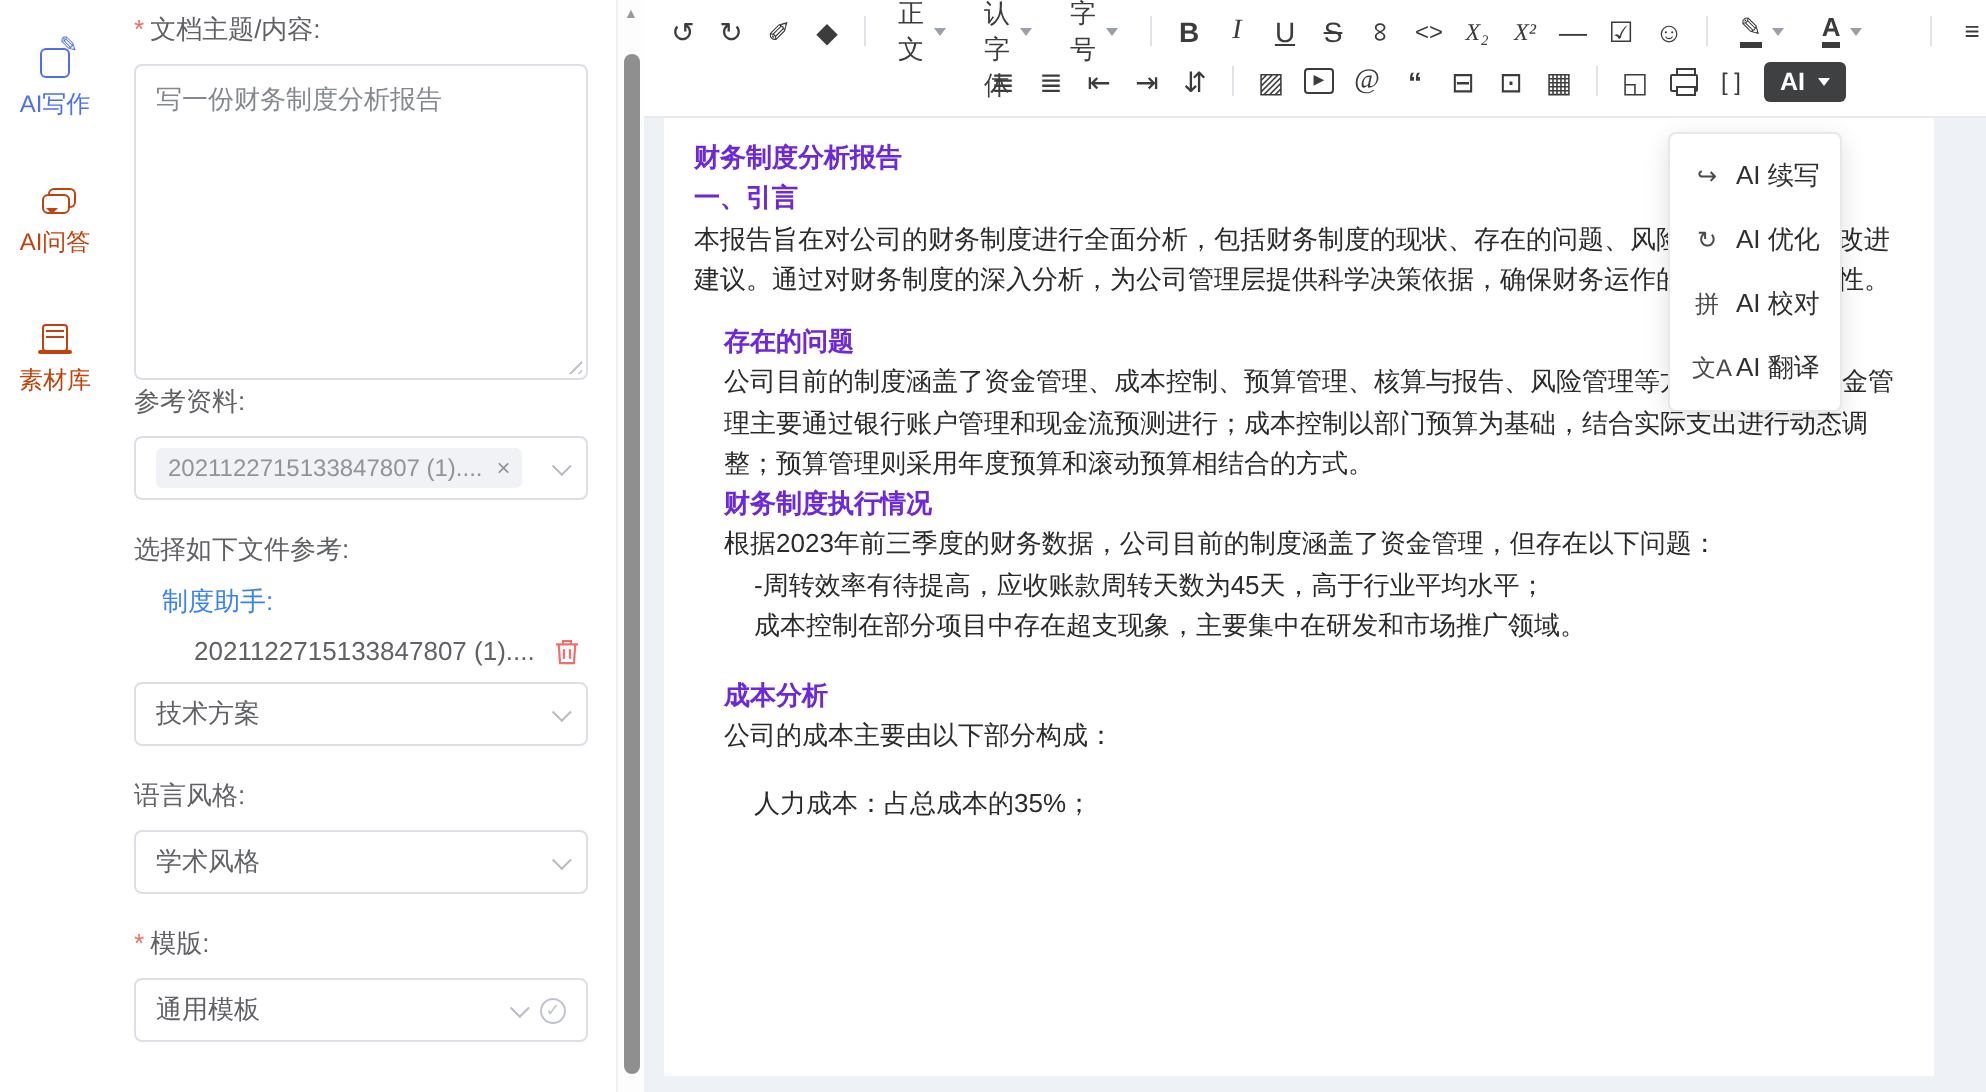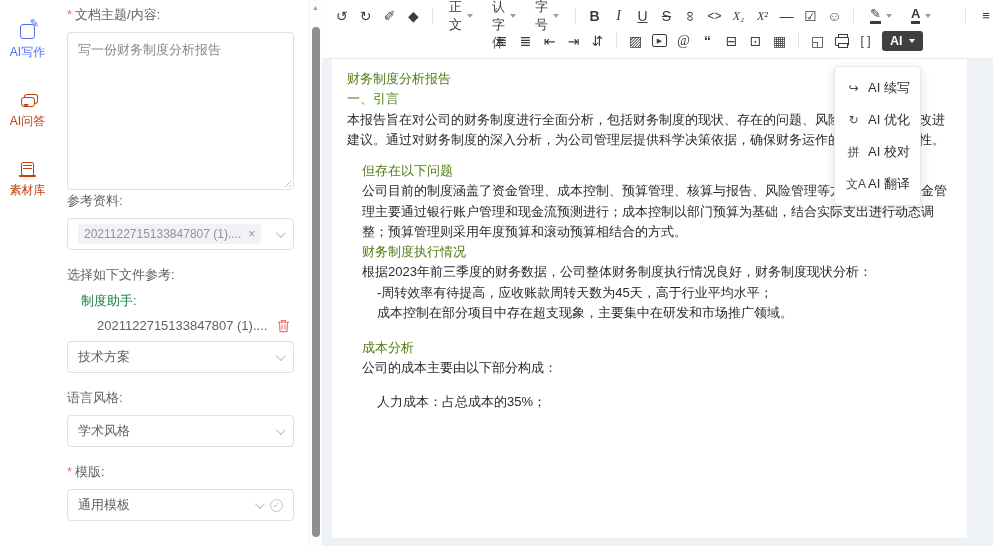--- a/index.html
+++ b/index.html
@@ -40,21 +40,21 @@
   .select .val { white-space:nowrap; overflow:hidden;text-align:right; }
   .chev { width:7px; height:7px; border-right:1.5px solid #b6bac2; border-bottom:1.5px solid #b6bac2;
       transform:rotate(45deg) translateY(-2px); flex:none; margin-left:8px; }
   .tag { background:#f0f2f5; border-radius:3px; padding:3px 6px; font-size:12px; color:#909399;
       display:flex; align-items:center; gap:7px; max-width:200px; }
   .tag .x { color:#909399; cursor:pointer; font-size:12px; }
   .sel-right { display:flex; align-items:center; }
   .ok-circle { width:13px; height:13px; border:1px solid #c0c4cc; border-radius:50%; color:#c0c4cc;
       font-size:9px; display:flex; align-items:center; justify-content:center; margin-left:8px; flex:none; }
   .file-block { margin-bottom:2px; }
-  .file-owner { color:#15803d; margin:0 0 8px 14px; }
+  .file-owner { color:#3b82f6; margin:0 0 8px 14px; }
   .file-row { display:flex; align-items:center; justify-content:space-between; margin:0 4px 8px 30px; color:#606266; }
   .trash { cursor:pointer; flex:none; margin-left:8px; }
 
   
   .vscroll { width:14px; flex:none; background:#fdfdfd; border-left:1px solid #f1f1f1; position:relative; }
   .vscroll .arrow { position:absolute; top:4px; left:0; right:0; text-align:center; color:#9a9a9a; font-size:7px; cursor:pointer; }
   .vscroll .thumb { position:absolute; top:27px; bottom:9px; left:3px; width:8px; background:#8f8f8f; border-radius:5px; cursor:pointer; }
 
   
   .editor { flex:1; min-width:0; display:flex; flex-direction:column; background:#eef1f6; }
@@ -79,21 +79,21 @@
   .ic-print::after { content:""; position:absolute; left:2px; bottom:-3px; width:8px; height:3px; background:#fff; border:1.3px solid #3c3c3c; }
   .ai-btn { background:#3f4042; color:#fff; border-radius:3px; height:20px; padding:0 8px; display:flex;
       align-items:center; gap:6px; font-size:12.5px; font-weight:bold; cursor:pointer; margin-left:4px; }
   .ai-btn .caret { border-top-color:#fff; }
   .grp-align { margin-left:24px; }
 
   
   .canvas { flex:1; position:relative; padding:0 26px 8px 10px; overflow:hidden; }
   .page { background:#fff; height:100%; padding:10px 16px 10px 15px; overflow:hidden;
       color:#2b2b2b; line-height:1.56; cursor:text; }
-  .hd { font-weight:normal; color:#4d7c0f; margin:0; }
+  .hd { font-weight:bold; color:#6d28d9; margin:0; }
   .p0 { margin:0; }
   .ind1 { margin-left:15px; }
   .ind2 { margin-left:30px; }
   .mt-sec { margin-top:4px; }
   .mt-sub { margin-top:11px; }
   .mt-list { margin-top:13px; }
   .mt-big { margin-top:15px; }
 
   
   .ai-menu { position:absolute; left:512px; top:7px; width:87px; background:#fff; border:1px solid #e6e8ec;
@@ -264,24 +264,24 @@
             <span class="caret"></span>
           </span>
       </div>
     </div>
 
     <div class="canvas">
       <div class="page">
         <p class="hd">财务制度分析报告</p>
         <p class="hd">一、引言</p>
         <p class="p0">本报告旨在对公司的财务制度进行全面分析，包括财务制度的现状、存在的问题、风险管控措施以及改进建议。通过对财务制度的深入分析，为公司管理层提供科学决策依据，确保财务运作的规范性和高效性。</p>
-        <p class="hd ind1 mt-sub">但存在以下问题</p>
+        <p class="hd ind1 mt-sub">存在的问题</p>
         <p class="p0 ind1">公司目前的制度涵盖了资金管理、成本控制、预算管理、核算与报告、风险管理等方面。其中，资金管理主要通过银行账户管理和现金流预测进行；成本控制以部门预算为基础，结合实际支出进行动态调整；预算管理则采用年度预算和滚动预算相结合的方式。</p>
         <p class="hd ind1">财务制度执行情况</p>
-        <p class="p0 ind1">根据2023年前三季度的财务数据，公司整体财务制度执行情况良好，财务制度现状分析：</p>
+        <p class="p0 ind1">根据2023年前三季度的财务数据，公司目前的制度涵盖了资金管理，但存在以下问题：</p>
         <p class="p0 ind2">-周转效率有待提高，应收账款周转天数为45天，高于行业平均水平；</p>
         <p class="p0 ind2">成本控制在部分项目中存在超支现象，主要集中在研发和市场推广领域。</p>
         <p class="hd ind1 mt-big">成本分析</p>
         <p class="p0 ind1">公司的成本主要由以下部分构成：</p>
         <p class="p0 ind2 mt-list">人力成本：占总成本的35%；</p>
       </div>
 
       <div class="ai-menu">
         <div class="ai-mi">
           <span class="mi">↪</span>

